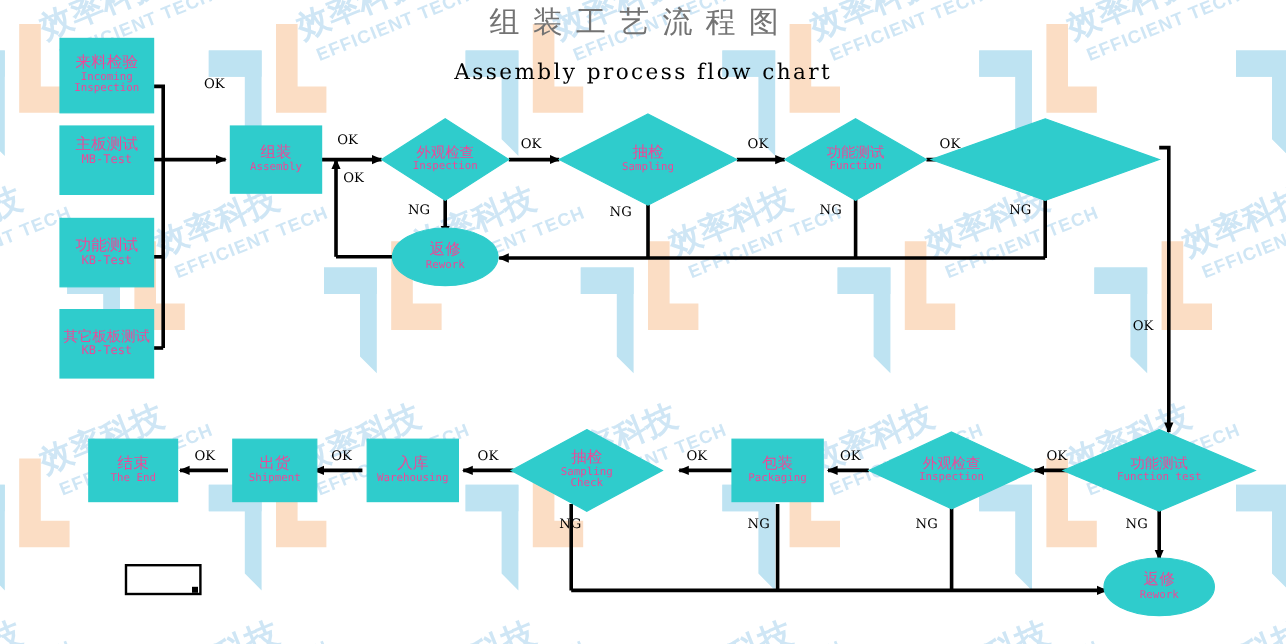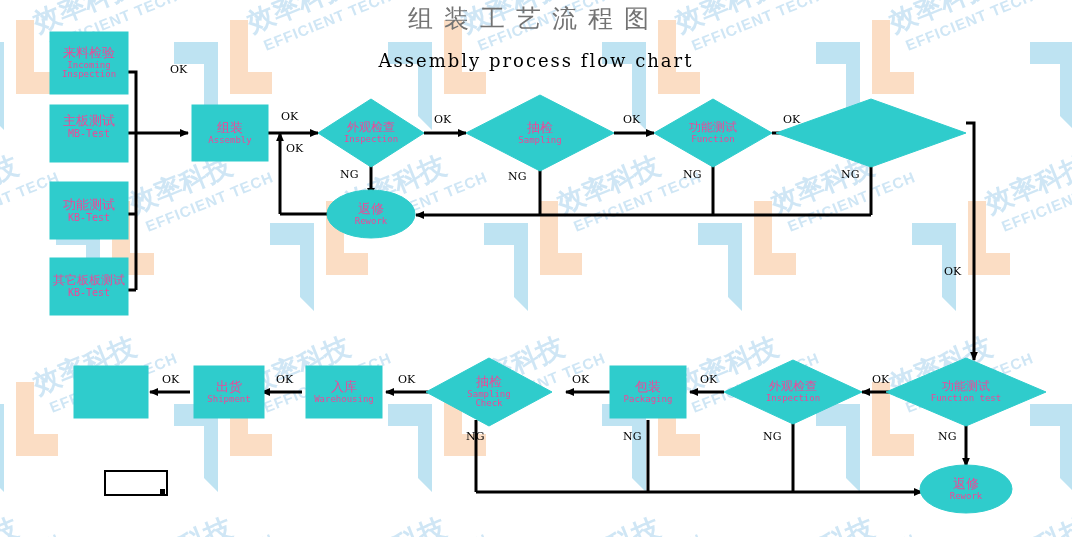--- a/index.html
+++ b/index.html
@@ -303,20 +303,24 @@
     <span class="en">Sampling<br>Check</span>
   </div>
   <div class="node" style="left:194px;top:366px;width:70px;height:52px;">
     <span class="cn">出货</span>
     <span class="en">Shipment</span>
   </div>
   <div class="node" style="left:302px;top:366px;width:84px;height:52px;">
     <span class="cn">入库</span>
     <span class="en">Warehousing</span>
   </div>
+  <div class="node" style="left:74px;top:366px;width:74px;height:52px;">
+    <span class="cn">结束</span>
+    <span class="en">The End</span>
+  </div>
   <div class="node" style="left:920px;top:467px;width:92px;height:45px;">
     <span class="cn">返修</span>
     <span class="en">Rework</span>
   </div>
 
   <div class="edgelabel" style="left:170px;top:63px;">OK</div>
   <div class="edgelabel" style="left:281px;top:110px;">OK</div>
   <div class="edgelabel" style="left:286px;top:142px;">OK</div>
   <div class="edgelabel" style="left:434px;top:113px;">OK</div>
   <div class="edgelabel" style="left:623px;top:113px;">OK</div>

